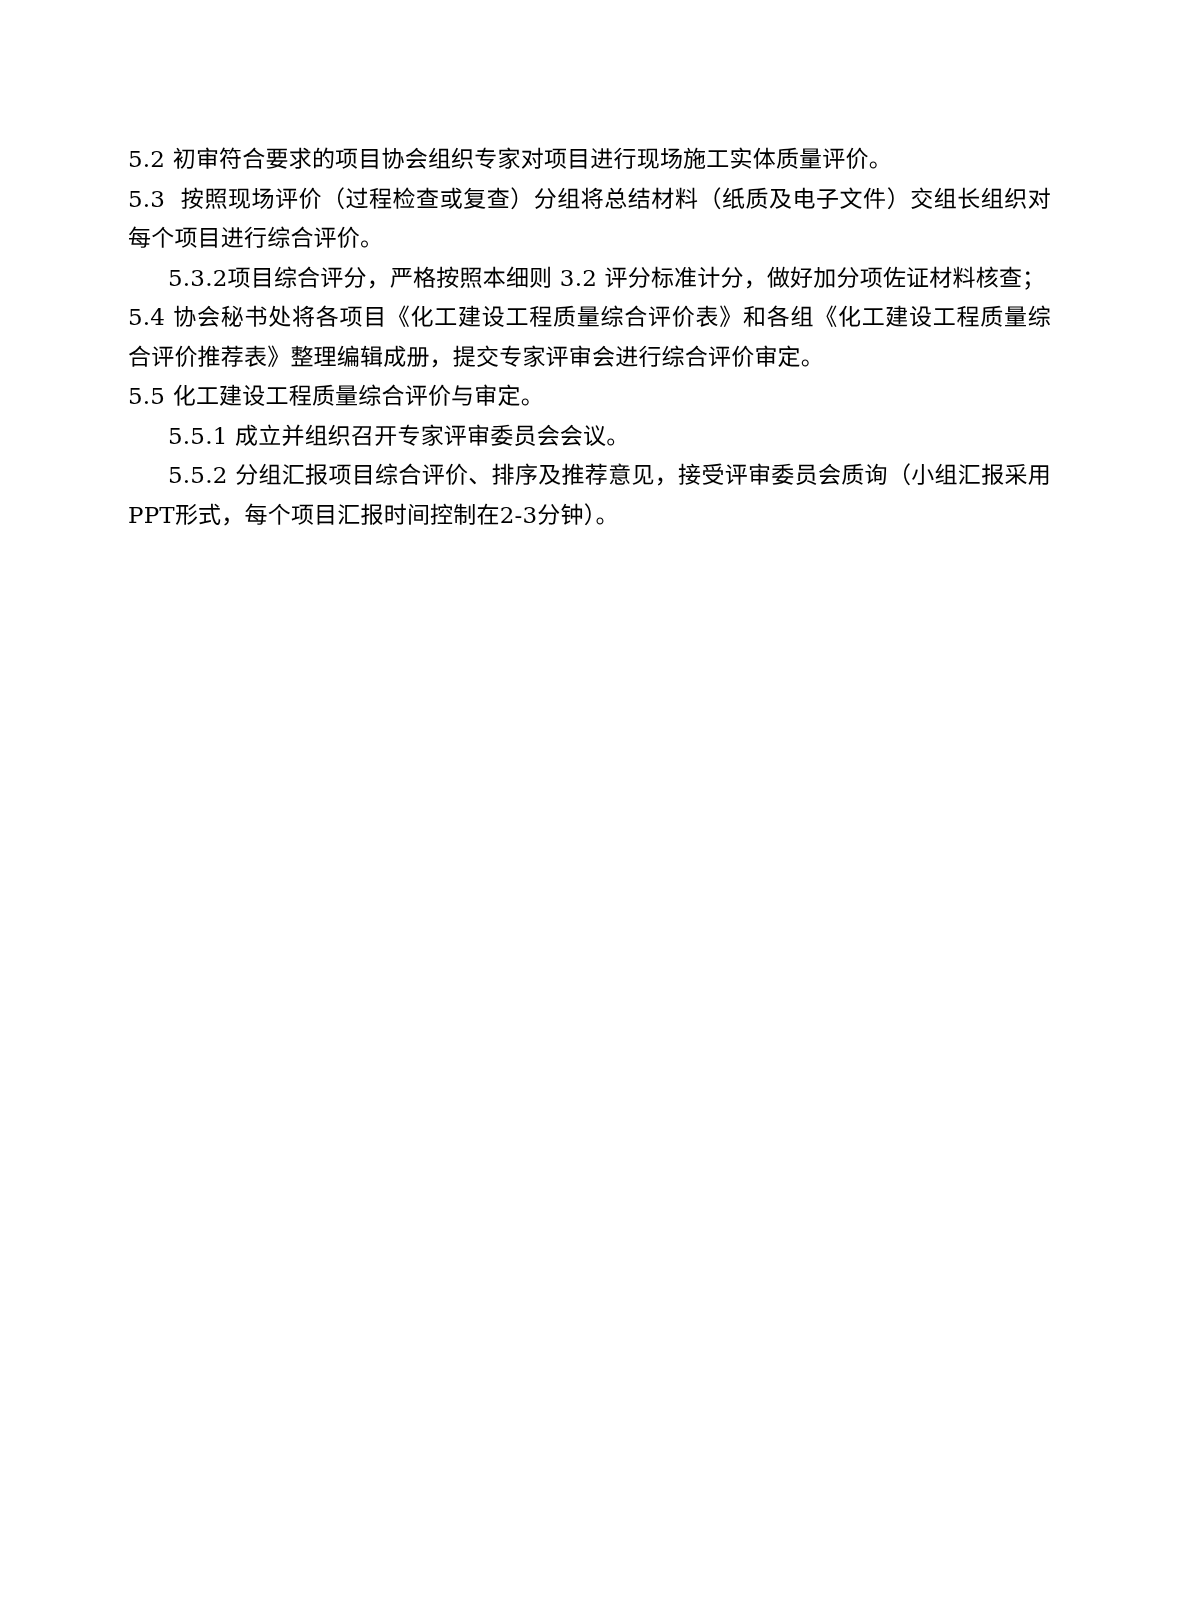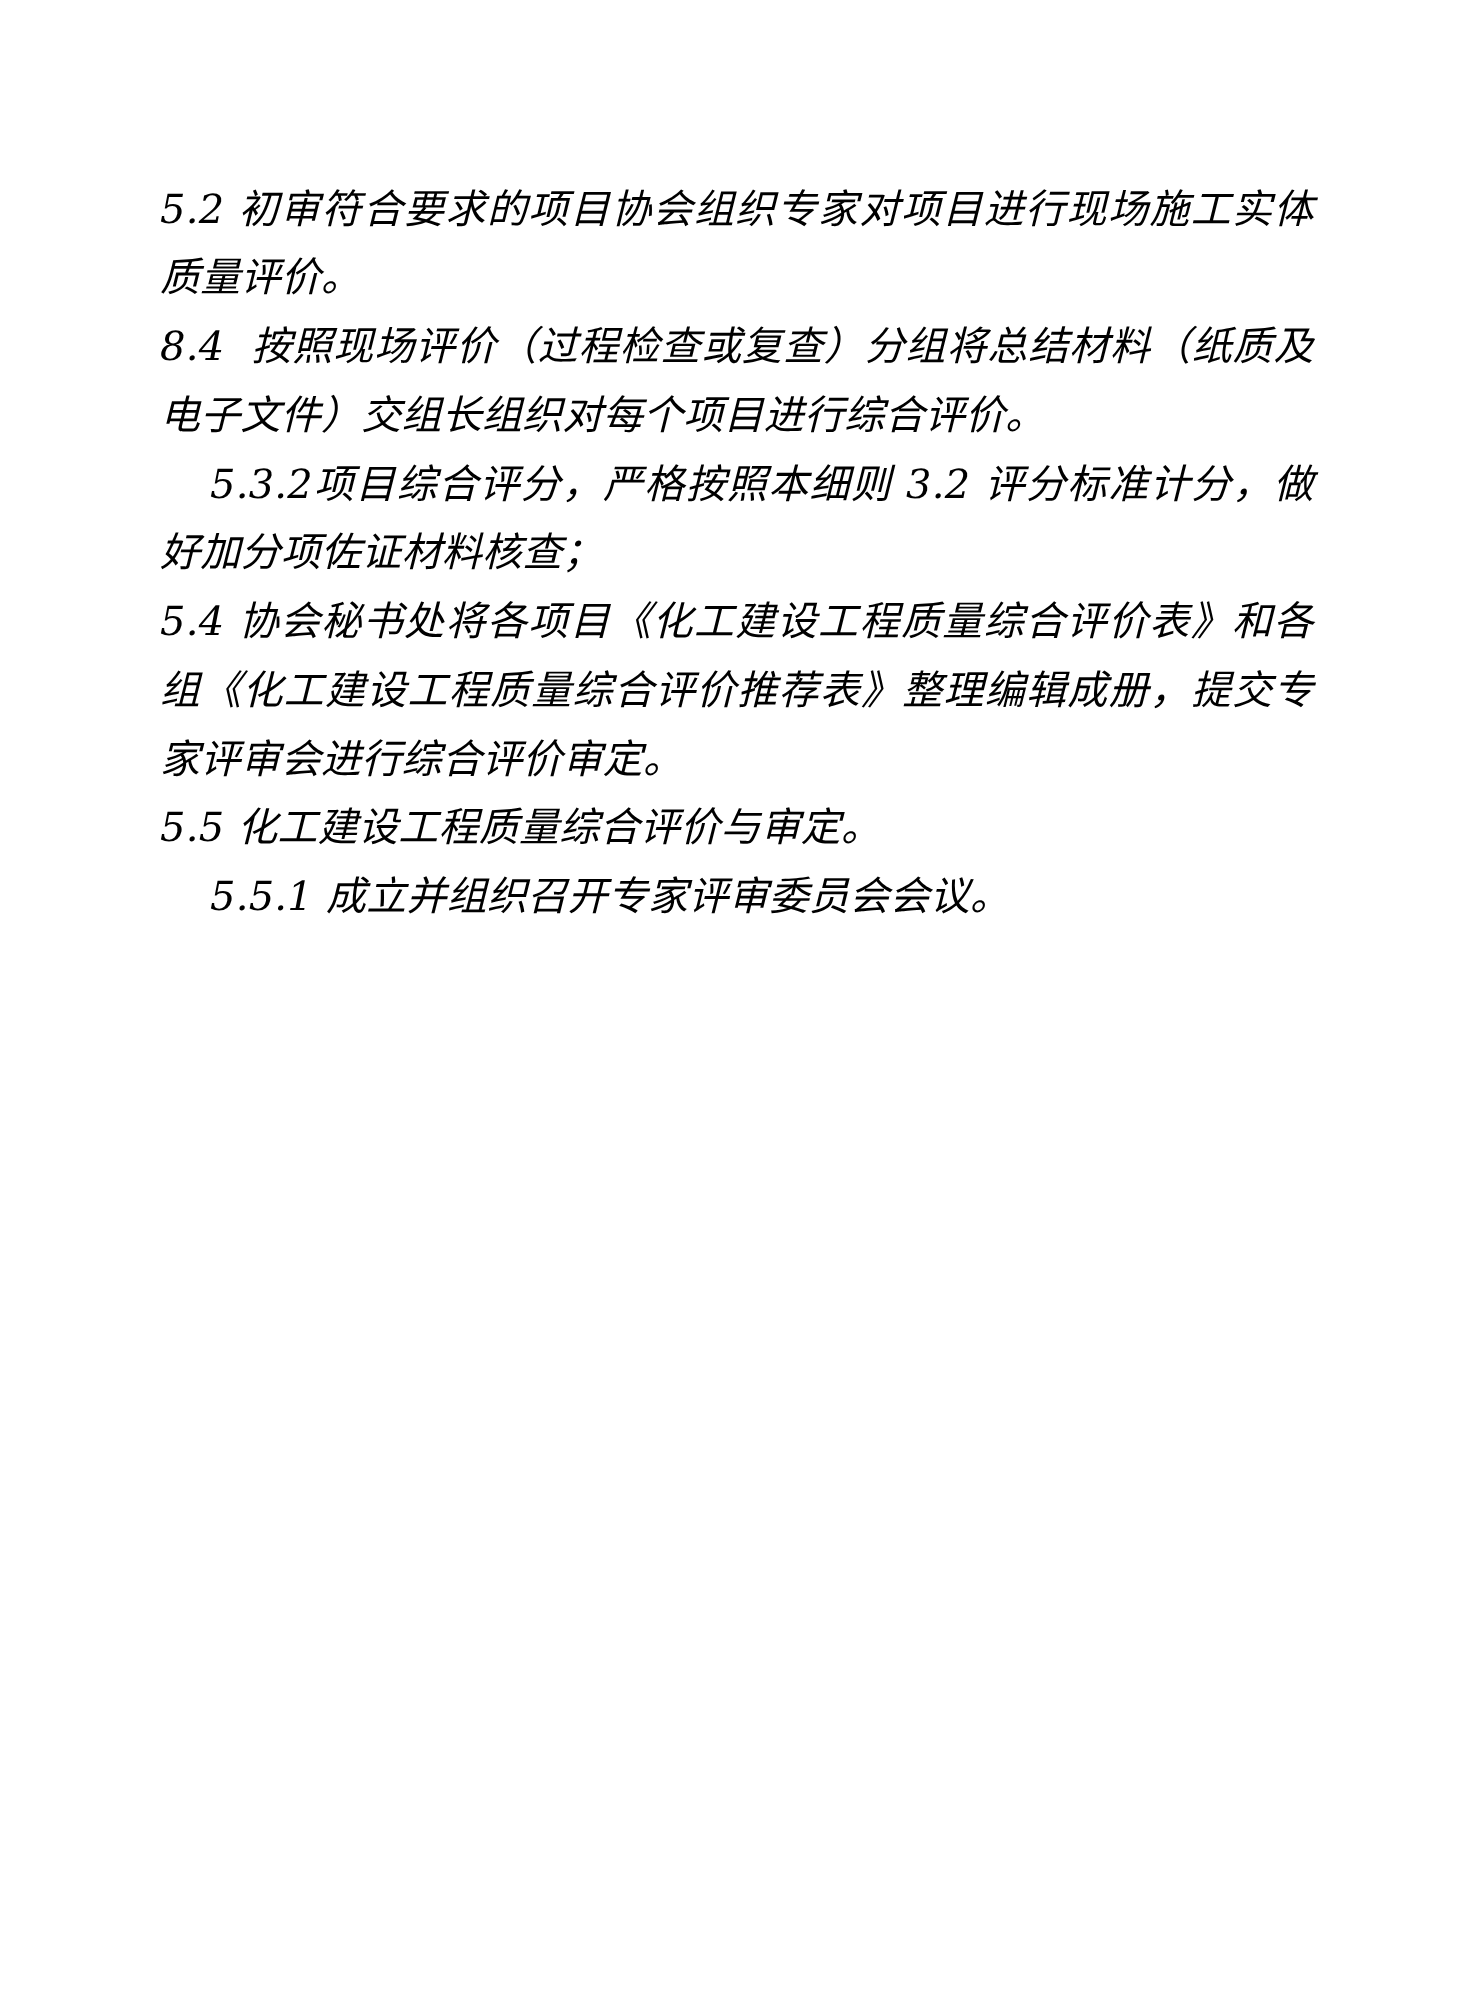--- a/index.html
+++ b/index.html
@@ -17,45 +17,45 @@
   }
   .page {
     position: relative;
     width: 1179px;
     height: 1600px;
     box-sizing: border-box;
     padding: 140px 128px 0 128px;
     background: #ffffff;
   }
   .doc-body {
-    font-size: 32px;
+    font-size: 23px;
     line-height: 1.72;
     text-align: justify;
     text-justify: inter-ideograph;
     letter-spacing: 0.2px;
-    font-style: italic;
   }
   p {
     margin: 0 0 0 0;
     padding: 0;
     white-space: pre-wrap;
     word-break: break-all;
   }
   p.indent-1 {
     text-indent: 40px;
   }
   p.indent-0 {
     text-indent: 0;
   }
 </style>
 </head>
 <body>
 
 <div class="page">
   <div class="doc-body">
     <p class="indent-0">5.2 初审符合要求的项目协会组织专家对项目进行现场施工实体质量评价。</p>
-    <p class="indent-0">8.4  按照现场评价（过程检查或复查）分组将总结材料（纸质及电子文件）交组长组织对每个项目进行综合评价。</p>
+    <p class="indent-0">5.3  按照现场评价（过程检查或复查）分组将总结材料（纸质及电子文件）交组长组织对每个项目进行综合评价。</p>
     <p class="indent-1">5.3.2项目综合评分，严格按照本细则 3.2 评分标准计分，做好加分项佐证材料核查；</p>
     <p class="indent-0">5.4 协会秘书处将各项目《化工建设工程质量综合评价表》和各组《化工建设工程质量综合评价推荐表》整理编辑成册，提交专家评审会进行综合评价审定。</p>
     <p class="indent-0">5.5 化工建设工程质量综合评价与审定。</p>
     <p class="indent-1">5.5.1 成立并组织召开专家评审委员会会议。</p>
+    <p class="indent-1">5.5.2 分组汇报项目综合评价、排序及推荐意见，接受评审委员会质询（小组汇报采用PPT形式，每个项目汇报时间控制在2-3分钟）。</p>
   </div>
 </div>
 
 </body></html>

